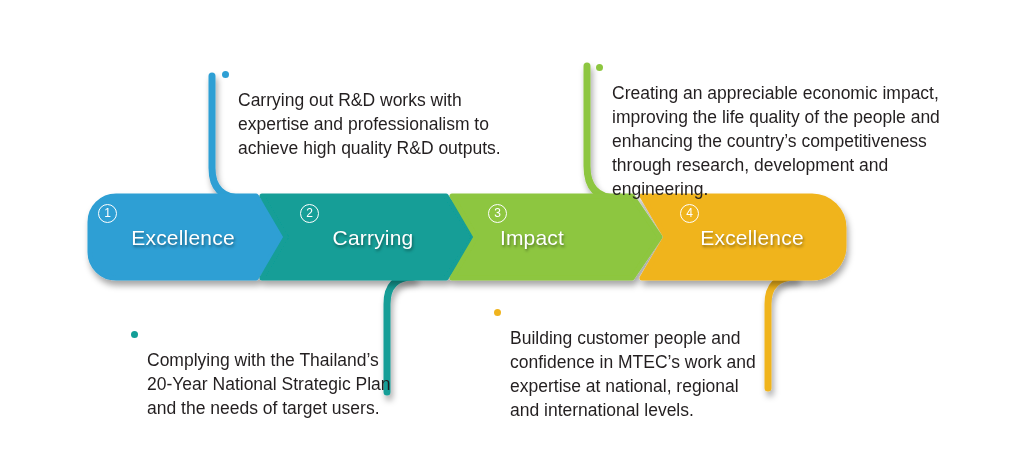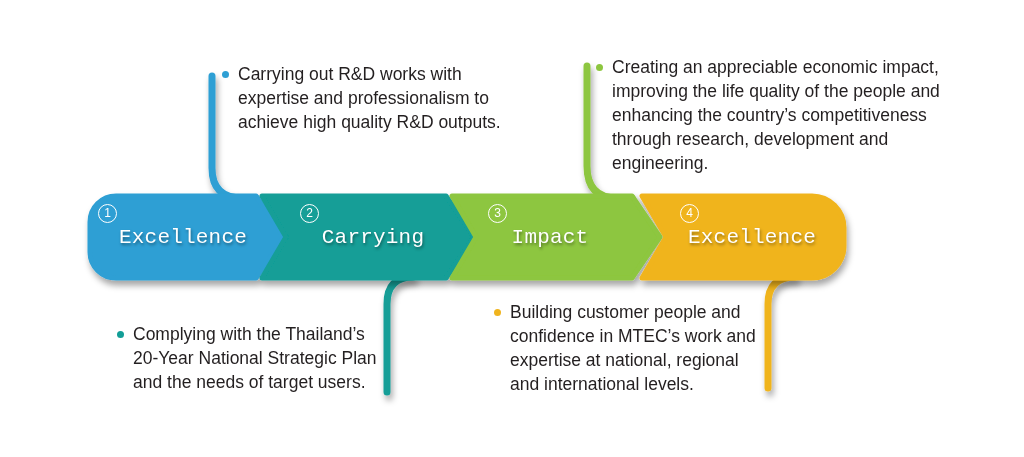--- a/index.html
+++ b/index.html
@@ -21,29 +21,28 @@
     border:1.5px solid #ffffff;border-radius:50%;
     color:#ffffff;font-size:12px;line-height:19px;
     display:flex;align-items:center;justify-content:center;
     box-sizing:border-box;
   }
   .chev-label{
     position:absolute;top:226px;
     color:#ffffff;font-size:21px;font-weight:500;
     text-align:center;letter-spacing:.2px;
     text-shadow:1px 2px 3px rgba(0,0,0,.40);
-    font-family:Liberation Mono, monospace;
   }
   .callout{
     position:absolute;display:flex;gap:9px;align-items:flex-start;
   }
   .callout .bullet{flex:0 0 auto;margin-top:9px;}
   .callout .txt{
     font-size:17.5px;line-height:24px;
-    color:#231f20;white-space:pre-line;font-weight:500;
+    color:#231f20;white-space:pre-line;font-weight:500;margin-top:26px;
   }
 </style>
 </head>
 <body>
 
 <div class="stage">
 
   <svg class="diagram-svg" width="1024" height="457" viewBox="0 0 1024 457">
     <defs>
       <filter id="ds" x="-30%" y="-30%" width="160%" height="170%">
@@ -66,21 +65,21 @@
     </g>
   </svg>
 
   <div class="badge" style="left:98px">1</div>
   <div class="badge" style="left:300px">2</div>
   <div class="badge" style="left:488px">3</div>
   <div class="badge" style="left:680px">4</div>
 
   <div class="chev-label" style="left:90px;width:186px">Excellence</div>
   <div class="chev-label" style="left:284px;width:178px">Carrying</div>
-  <div class="chev-label" style="left:468px;width:164px">Impact</div>
+  <div class="chev-label" style="left:450px;width:164px">Impact</div>
   <div class="chev-label" style="left:664px;width:176px">Excellence</div>
 
   <div class="callout" style="left:222px;top:62px;width:300px">
     <svg class="bullet" width="7" height="7">
       <circle cx="3.5" cy="3.5" r="3.5" fill="#2e9fd4"></circle>
     </svg>
     <div class="txt">Carrying out R&amp;D works with
 expertise and professionalism to
 achieve high quality R&amp;D outputs.</div>
   </div>
@@ -89,21 +88,21 @@
     <svg class="bullet" width="7" height="7">
       <circle cx="3.5" cy="3.5" r="3.5" fill="#8dc63f"></circle>
     </svg>
     <div class="txt">Creating an appreciable economic impact,
 improving the life quality of the people and
 enhancing the country’s competitiveness
 through research, development and
 engineering.</div>
   </div>
 
-  <div class="callout" style="left:117px;top:322px;width:280px">
+  <div class="callout" style="left:131px;top:322px;width:280px">
     <svg class="bullet" width="7" height="7">
       <circle cx="3.5" cy="3.5" r="3.5" fill="#129e97"></circle>
     </svg>
     <div class="txt">Complying with the Thailand’s
 20-Year National Strategic Plan
 and the needs of target users.</div>
   </div>
 
   <div class="callout" style="left:494px;top:300px;width:270px">
     <svg class="bullet" width="7" height="7">

